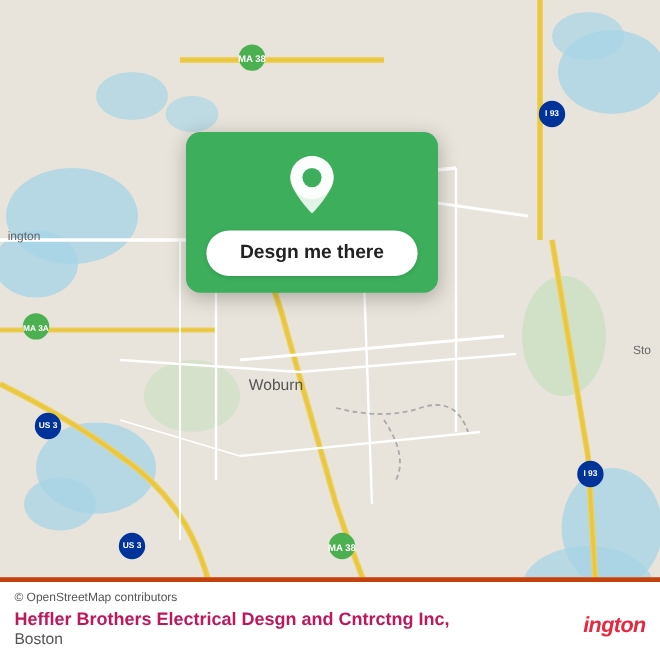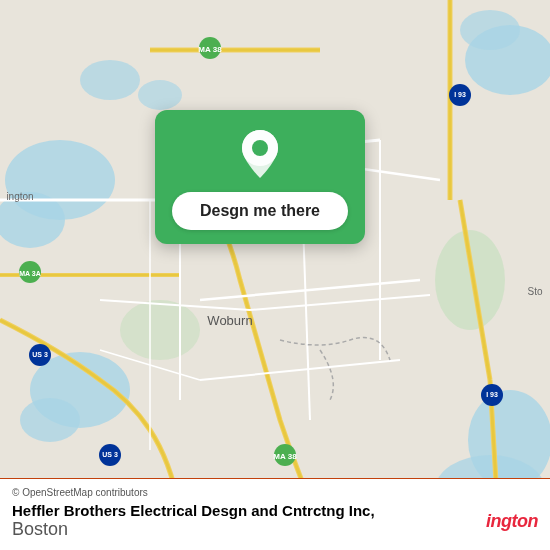--- a/index.html
+++ b/index.html
@@ -60,37 +60,37 @@
     }
 
     
     #bottom-bar {
       position: absolute;
       bottom: 0;
       left: 0;
       width: 100%;
       background: white;
       padding: 8px 12px 10px;
-      border-top: 1px solid #c2410c;
+      border-top: 4px solid #c2410c;
     }
 
     #attribution {
       font-size: 10px;
       color: #555;
       margin-bottom: 4px;
     }
 
     #location-name {
       font-size: 15px;
       font-weight: 600;
-      color: #000000;
+      color: #be185d;
     }
 
     #location-city {
-      font-size: 18px;
+      font-size: 13px;
       color: #555;
     }
 
     
     #moovit-logo {
       position: absolute;
       bottom: 18px;
       right: 12px;
       display: flex;
       align-items: center;

